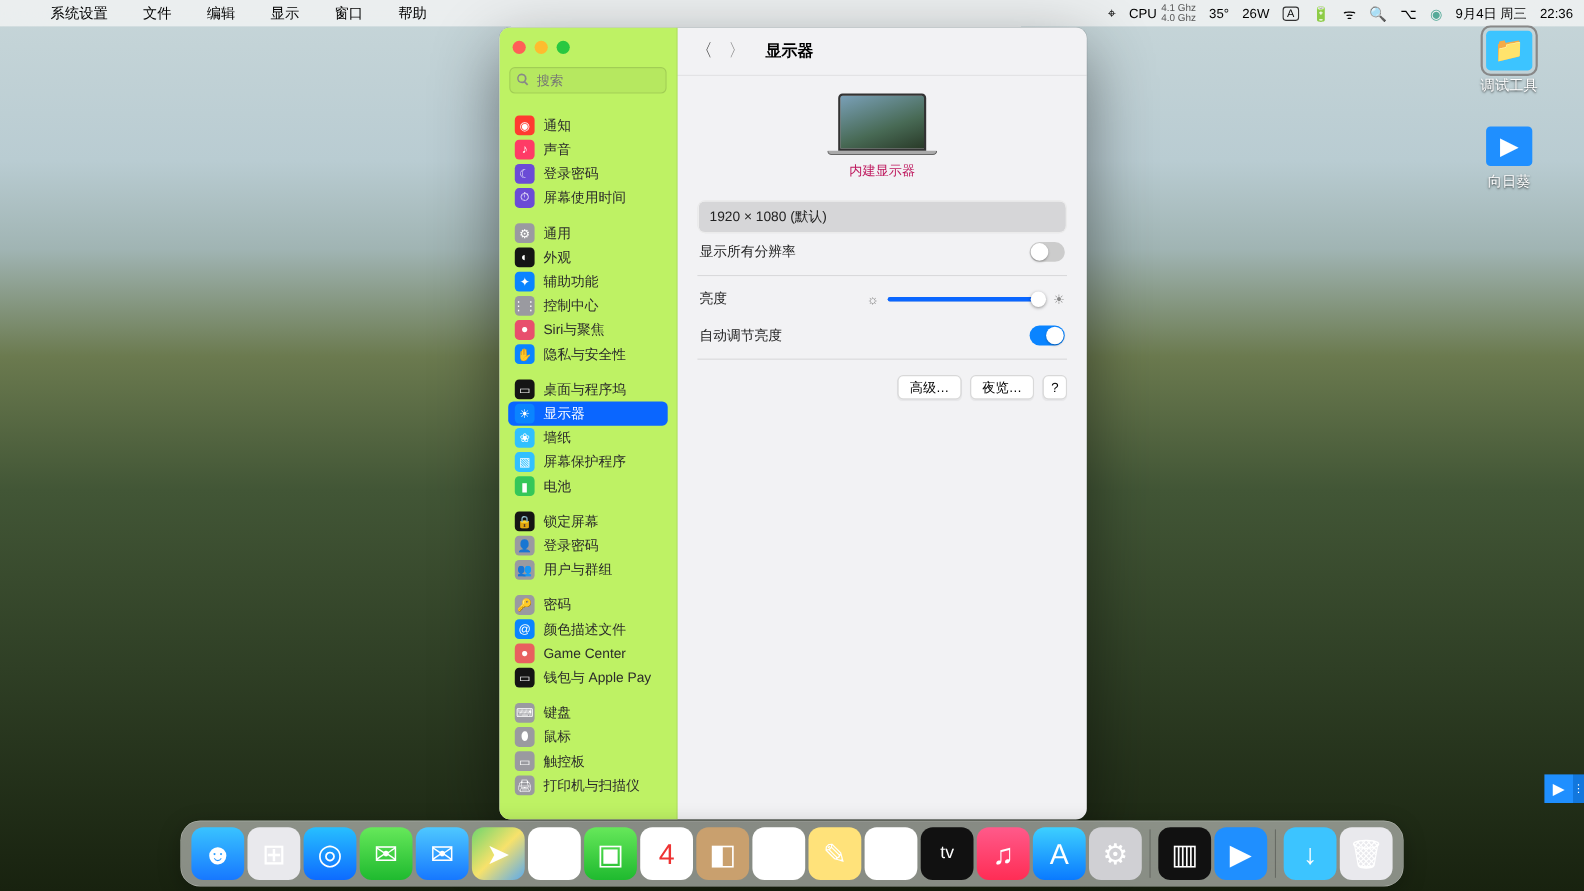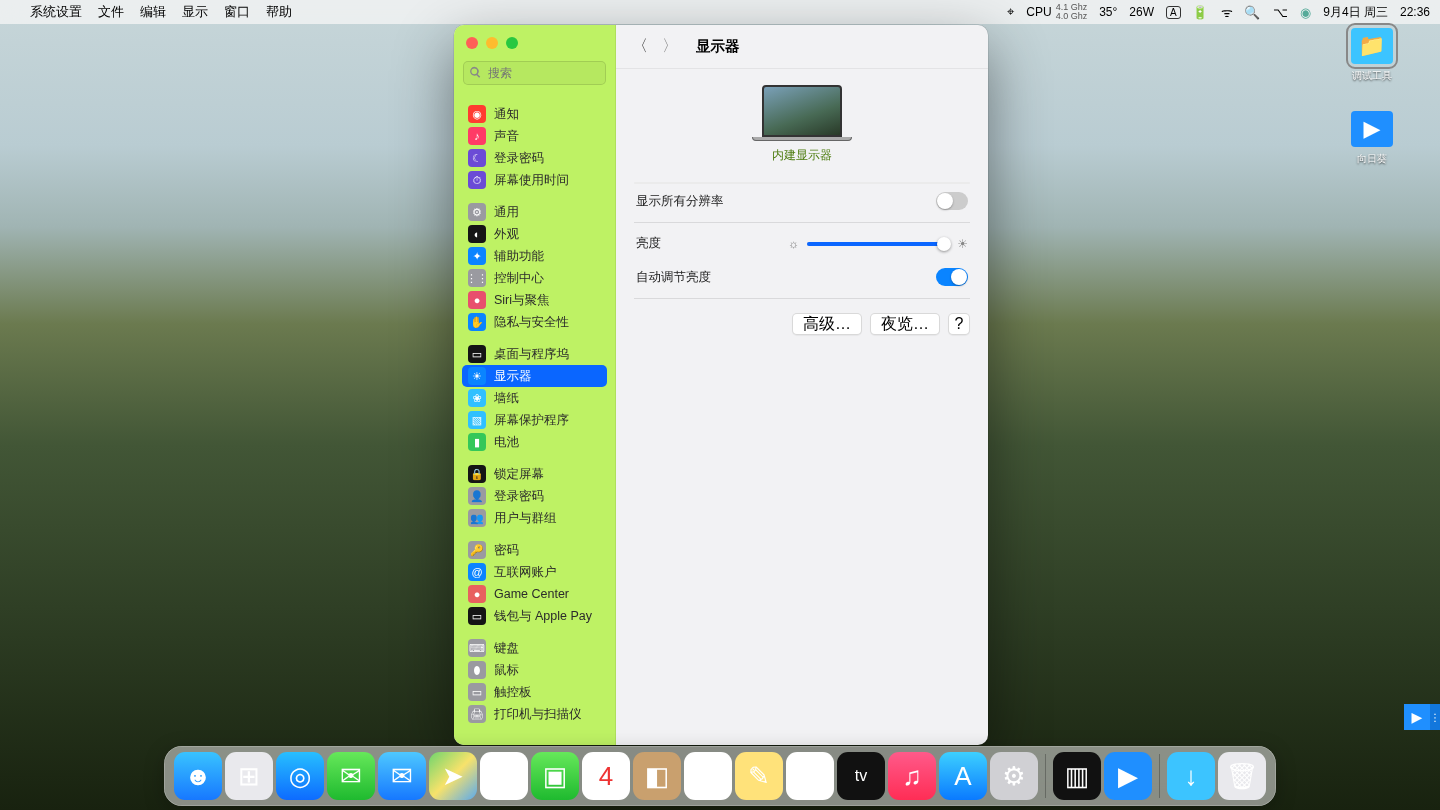--- a/index.html
+++ b/index.html
@@ -1,21 +1,21 @@
 <!DOCTYPE html>
 <html><head>
 <meta charset="utf-8">
 <style>
 * { margin:0; padding:0; box-sizing:border-box; font-family:-apple-system,"SF Pro Text","Helvetica Neue",sans-serif; -webkit-font-smoothing:antialiased; }
 body { width:1440px; height:810px; overflow:hidden; position:relative;
   background:linear-gradient(180deg,#c7d6d9 0%,#b9ccd2 18%,#a0b4b3 28%,#6b7a4f 40%,#425636 55%,#2f3f25 75%,#18220f 100%);
 }
 .menubar{position:absolute;top:0;left:0;right:0;height:24px;background:rgba(245,245,245,.78);backdrop-filter:blur(20px);display:flex;align-items:center;font-size:13px;color:#000;padding:0 10px;gap:16px;}
 .menubar .apple{font-size:15px;margin-right:4px}
-.menubar .mleft{display:flex;align-items:center;gap:16px}
+.menubar .mleft{display:flex;align-items:center;gap:32px}
 .menubar .mleft span:first-of-type{font-weight:600}
 .menubar .mright{margin-left:auto;display:flex;align-items:center;gap:12px;font-size:12px}
 .cpu{display:flex;align-items:center;gap:4px}
 .cpu-box{display:flex;flex-direction:column;font-size:9px;line-height:1;color:#555}
 .statglyph{font-size:13px}
 
 .window{position:absolute;top:25px;left:454px;width:534px;height:720px;background:#f2f2f4;border-radius:10px;box-shadow:0 22px 60px rgba(0,0,0,.45),0 0 0 .5px rgba(0,0,0,.15);display:flex;overflow:hidden}
 .sidebar{width:162px;background:#bef264;display:flex;flex-direction:column;border-right:1px solid rgba(0,0,0,.08)}
 .traffic{display:flex;gap:8px;padding:12px 12px 8px}
 .dot{width:12px;height:12px;border-radius:50%}
@@ -32,21 +32,21 @@
 
 .content{flex:1;display:flex;flex-direction:column}
 .titlebar{height:44px;display:flex;align-items:center;gap:10px;padding:0 14px;border-bottom:1px solid rgba(0,0,0,.06)}
 .titlebar .navbtn{width:20px;height:20px;display:flex;align-items:center;justify-content:center;color:#888;border-radius:4px}
 .titlebar .navbtn.on{color:#444}
 .titlebar h1{font-size:14.5px;font-weight:600;margin-left:6px}
 .body{padding:12px 18px;overflow:auto;flex:1}
 .monitor-art{display:flex;flex-direction:column;align-items:center;margin:4px 0 2px}
 .laptop{width:80px;height:52px;background:#666;border-radius:4px 4px 0 0;border:2px solid #333;position:relative;background:linear-gradient(160deg,#7aa0b8,#486a55 60%,#293a28)}
 .laptop-base{width:100px;height:4px;background:#aaa;border-radius:0 0 6px 6px;border:1px solid #666;border-top:none}
-.mon-label{font-size:12px;margin-top:6px;color:#4d7c0f}
+.mon-label{font-size:12px;margin-top:6px;color:#be185d}
 
 .panel{background:#fff;border:1px solid rgba(0,0,0,.08);border-radius:7px;margin-top:18px;overflow:hidden}
 .res{height:28px;display:flex;align-items:center;padding:0 10px;font-size:12.5px;color:#222;cursor:default}
 .res+.res{border-top:1px solid rgba(0,0,0,.05)}
 .res.sel{background:#d6d6d8}
 .row{display:flex;align-items:center;justify-content:space-between;font-size:12.5px;color:#222;padding:8px 2px}
 .hr{height:1px;background:rgba(0,0,0,.1);margin:4px 0}
 
 .toggle{width:32px;height:18px;border-radius:10px;background:#ccc;position:relative;cursor:pointer}
 .toggle.on{background:#0a84ff}
@@ -54,28 +54,28 @@
 .toggle.on .knob{left:15px}
 .slider-wrap{display:flex;align-items:center;gap:8px;flex:1;max-width:180px}
 .sun{font-size:12px;color:#888}
 .slider{flex:1;height:4px;background:#d0d0d0;border-radius:2px;position:relative}
 .slider .fill{position:absolute;left:0;top:0;bottom:0;background:#0a66ff;border-radius:2px}
 .slider .thumb{position:absolute;top:-5px;width:14px;height:14px;border-radius:50%;background:#fff;box-shadow:0 1px 3px rgba(0,0,0,.4)}
 .select{font-size:12.5px;color:#222;display:flex;align-items:center;gap:4px}
 .select .caret{font-size:9px;color:#666;display:flex;flex-direction:column;line-height:.6}
 
 .footbtns{display:flex;gap:8px;justify-content:flex-end;margin-top:14px}
-.btn{height:22px;padding:0 10px;font-size:16px;background:#fff;border:1px solid rgba(0,0,0,.15);border-radius:5px;display:flex;align-items:center;box-shadow:0 1px 1px rgba(0,0,0,.05);cursor:default}
+.btn{height:22px;padding:0 10px;font-size:12px;background:#fff;border:1px solid rgba(0,0,0,.15);border-radius:5px;display:flex;align-items:center;box-shadow:0 1px 1px rgba(0,0,0,.05);cursor:default}
 .btn.help{width:22px;padding:0;justify-content:center}
 
 .desktop-icons{position:absolute;top:28px;right:18px;display:flex;flex-direction:column;gap:28px;align-items:center}
 .dicon{display:flex;flex-direction:column;align-items:center;gap:5px;width:100px}
 .dicon .glyph{width:42px;height:36px;border-radius:4px;display:flex;align-items:center;justify-content:center;font-size:22px}
 .dicon .glyph.selected{outline:2px solid #888;outline-offset:3px;background:#3cc4ff}
-.dicon .lbl{font-size:10px;color:#fff;text-shadow:0 1px 2px rgba(0,0,0,.8)}
+.dicon .lbl{font-size:13px;color:#fff;text-shadow:0 1px 2px rgba(0,0,0,.8)}
 
 .float-btn{position:absolute;right:0;bottom:80px;display:flex}
 .float-btn .a{width:26px;height:26px;background:#1f8fff;display:flex;align-items:center;justify-content:center;color:#fff;font-size:14px}
 .float-btn .b{width:10px;height:26px;background:#1277dd;color:#fff;font-size:10px;display:flex;align-items:center;justify-content:center}
 
 .dock{position:absolute;bottom:4px;left:50%;transform:translateX(-50%);height:60px;background:rgba(230,230,230,.55);backdrop-filter:blur(20px);border-radius:18px;padding:5px 10px;display:flex;align-items:center;gap:3px;box-shadow:0 5px 20px rgba(0,0,0,.25),inset 0 0 0 .5px rgba(255,255,255,.4)}
 .dock .app{width:48px;height:48px;border-radius:11px;display:flex;align-items:center;justify-content:center;font-size:26px;position:relative}
 .dock .sep{width:1px;height:44px;background:rgba(0,0,0,.25);margin:0 4px}
 </style>
 </head>
@@ -218,21 +218,21 @@
             <span>用户与群组</span>
           </div>
         </div>
         <div class="group">
           <div class="item">
             <span class="ic" style="background: rgb(154, 154, 160);">🔑</span>
             <span>密码</span>
           </div>
           <div class="item">
             <span class="ic" style="background: rgb(10, 132, 255);">@</span>
-            <span>互联网账户</span>
+            <span>颜色描述文件</span>
           </div>
           <div class="item">
             <span class="ic" style="background: rgb(232, 96, 95);">●</span>
             <span>Game Center</span>
           </div>
           <div class="item">
             <span class="ic" style="background: rgb(21, 21, 21);">▭</span>
             <span>钱包与 Apple Pay</span>
           </div>
         </div>
@@ -264,20 +264,21 @@
       <h1>显示器</h1>
     </div>
     <div class="body">
       <div class="monitor-art">
         <div class="laptop"></div>
         <div class="laptop-base"></div>
         <div class="mon-label">内建显示器</div>
       </div>
 
       <div class="panel" id="res-panel">
+          <div class="res sel">1920 × 1080 (默认)</div>
         </div>
 
       <div class="row">
         <span>显示所有分辨率</span>
         <div class="toggle">
             <div class="knob"></div>
           </div>
       </div>
       <div class="hr"></div>
 

